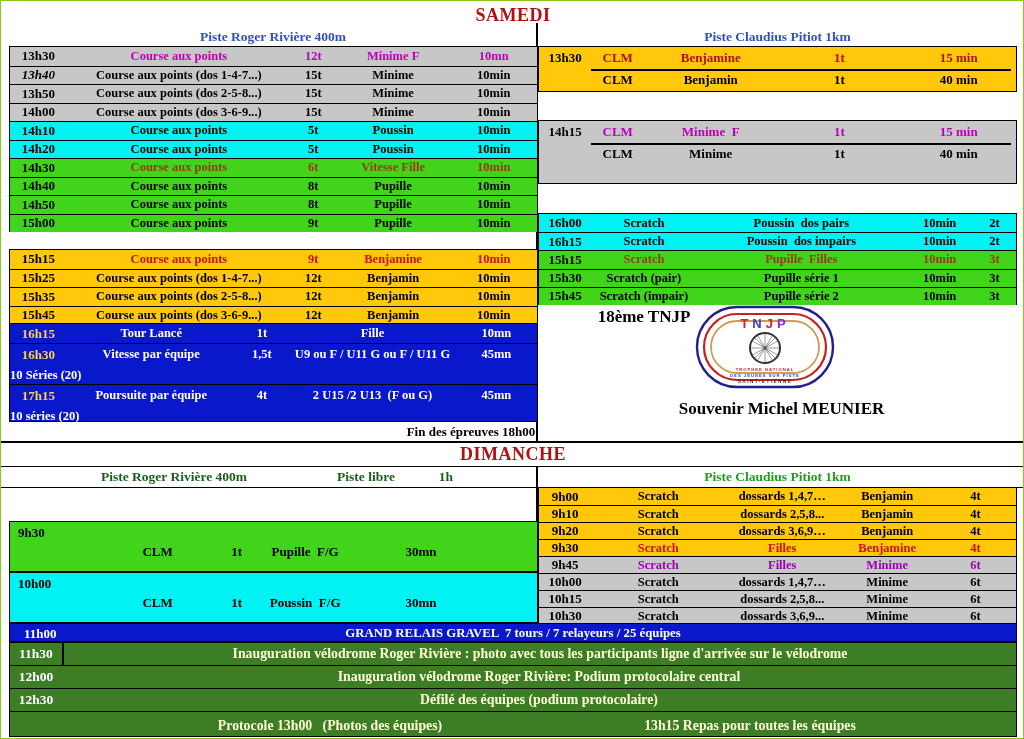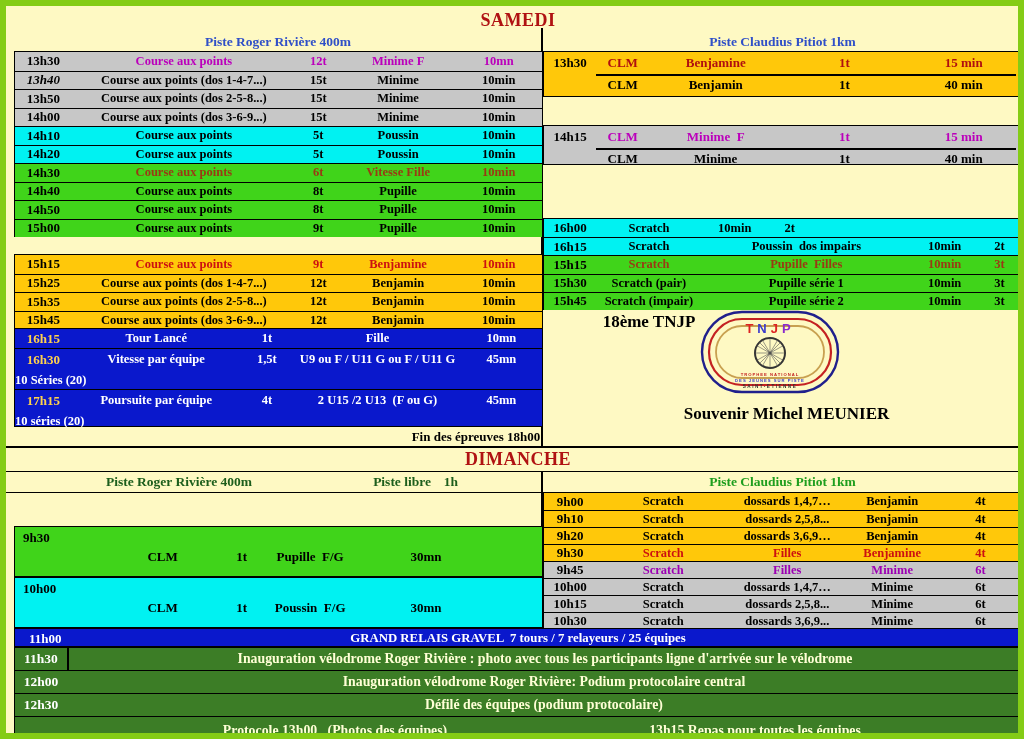--- a/index.html
+++ b/index.html
@@ -1,17 +1,17 @@
 <!DOCTYPE html>
 <html><head>
 <meta charset="utf-8">
 <style>
   html,body{margin:0;padding:0;background:#777;}
-  .page{position:relative;width:1024px;height:739px;background:#fef9c3;
-        border:6px solid #84cc16;box-sizing:border-box;overflow:hidden;
+  .page{position:relative;width:1024px;height:739px;background:#ffffff;
+        border:1px solid #84cc16;box-sizing:border-box;overflow:hidden;
         font-family:"Liberation Serif","DejaVu Serif",serif;font-weight:bold;color:#000;}
   .abs{position:absolute;}
   .ctr{text-align:center;}
   .day-title{font-size:18px;color:#B01212;letter-spacing:.5px;}
   .piste-hdr{font-size:13.5px;}
   .blue-hdr{color:#3050C8;}
   .dgreen-hdr{color:#1C5E1C;}
   .green-hdr{color:#1E9E1E;}
   .vline{position:absolute;width:2px;background:#000;}
   .hline{position:absolute;left:0;width:1024px;background:#000;}
@@ -232,21 +232,21 @@
     </div>
     <div class="clmrow">
       <span class="c time w-t"></span>
       <span class="c w-clm">CLM</span>
       <span class="c w-cat">Benjamin</span>
       <span class="c w-trn">1t</span>
       <span class="c w-dur">40 min</span>
     </div>
   </div>
 
-  <div class="blk bg-gray" style="left:537px;top:119px;width:479px;height:40px;font-family:Liberation Serif, serif;">
+  <div class="blk bg-gray" style="left:537px;top:119px;width:479px;height:64px;font-family:Liberation Serif, serif;">
     <div class="clmrow">
       <span class="c time w-t">14h15</span>
       <span class="c w-clm fg-mag">CLM</span>
       <span class="c w-cat fg-mag">Minime  F</span>
       <span class="c w-trn fg-mag">1t</span>
       <span class="c w-dur fg-mag">15 min</span>
       <div class="clm-line"></div>
     </div>
     <div class="clmrow">
       <span class="c time w-t"></span>
@@ -254,20 +254,21 @@
       <span class="c w-cat">Minime</span>
       <span class="c w-trn">1t</span>
       <span class="c w-dur">40 min</span>
     </div>
   </div>
 
   <div id="samScr" class="tbl" style="left:537px;top:212px;width:479px;height:92px;">
       <div class="row bg-cyan">
         <span class="c time" style="width: 11%;">16h00</span>
         <span class="c" style="width: 22%;">Scratch</span>
+        <span class="c" style="width: 44%;">Poussin  dos pairs</span>
         <span class="c" style="width: 14%;">10min</span>
         <span class="c" style="width: 9%;">2t</span>
       </div>
       <div class="row bg-cyan">
         <span class="c time" style="width: 11%;">16h15</span>
         <span class="c" style="width: 22%;">Scratch</span>
         <span class="c" style="width: 44%;">Poussin  dos impairs</span>
         <span class="c" style="width: 14%;">10min</span>
         <span class="c" style="width: 9%;">2t</span>
       </div>
@@ -319,21 +320,21 @@
     <text x="72" y="70" text-anchor="middle" font-family="Liberation Sans, sans-serif" font-weight="bold" font-size="4.2" letter-spacing="1" fill="#C42222">TROPHEE NATIONAL</text>
     <text x="72" y="76" text-anchor="middle" font-family="Liberation Sans, sans-serif" font-weight="bold" font-size="4.2" letter-spacing="1" fill="#3A3ACC">DES JEUNES SUR PISTE</text>
     <text x="72" y="82" text-anchor="middle" font-family="Liberation Sans, sans-serif" font-weight="bold" font-size="4.6" letter-spacing="1.5" fill="#333">SAINT-ETIENNE</text>
   </svg>
 
   <div class="hline" style="top:440px;height:2px;"></div>
   <div class="abs ctr day-title" style="left:0;top:443px;width:1024px;">DIMANCHE</div>
   <div class="hline" style="top:465px;height:1px;"></div>
 
   <div class="abs ctr piste-hdr dgreen-hdr" style="left:8px;top:468px;width:330px;">Piste Roger Rivière 400m</div>
-  <div class="abs ctr piste-hdr dgreen-hdr" style="left:305px;top:468px;width:120px;text-align:right;">Piste libre</div>
+  <div class="abs ctr piste-hdr dgreen-hdr" style="left:305px;top:468px;width:120px;">Piste libre</div>
   <div class="abs ctr piste-hdr dgreen-hdr" style="left:425px;top:468px;width:40px;">1h</div>
   <div class="abs ctr piste-hdr green-hdr" style="left:537px;top:468px;width:479px;">Piste Claudius Pitiot 1km</div>
   <div class="hline" style="top:486px;height:1px;"></div>
   <div class="vline" style="left:535px;top:466px;height:156px;"></div>
 
   <div id="dimR" class="tbl" style="left:537px;top:486px;width:479px;height:137px;">
       <div class="row bg-gold">
         <span class="c time" style="width: 11%;">9h00</span>
         <span class="c" style="width: 28%;">Scratch</span>
         <span class="c" style="width: 24%;">dossards 1,4,7…</span>

